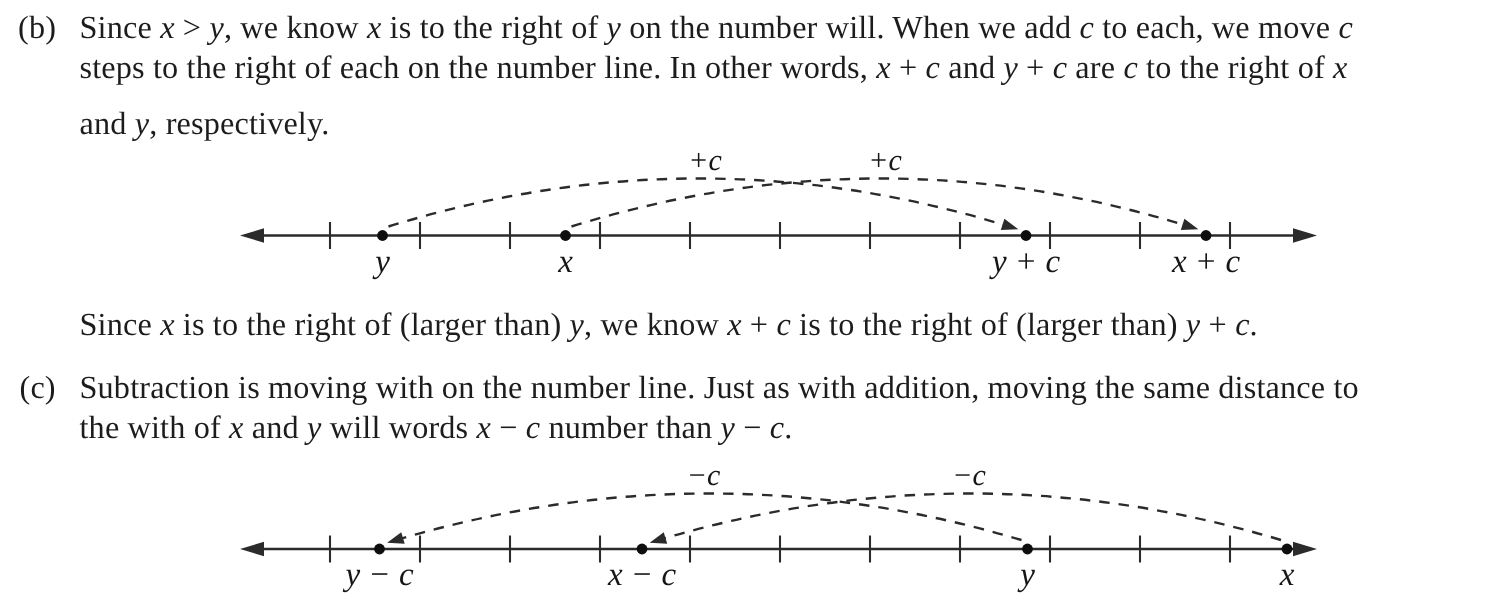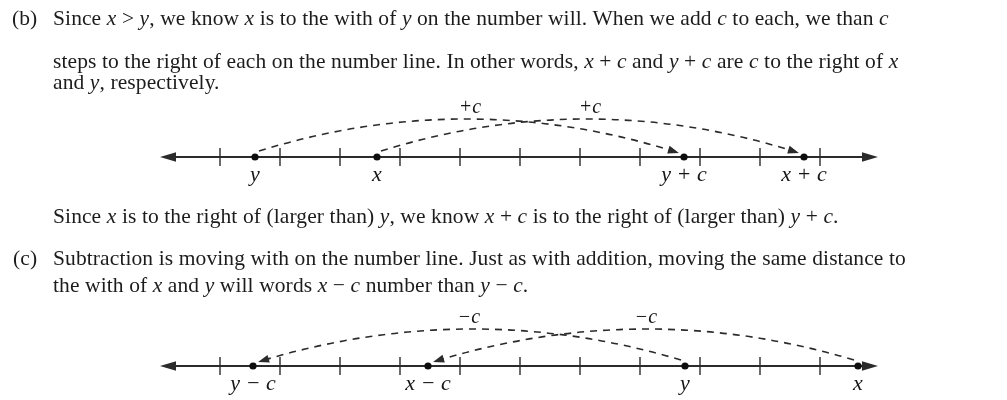--- a/index.html
+++ b/index.html
@@ -34,22 +34,22 @@
     font-family: "Liberation Serif", "DejaVu Serif", serif;
     font-style: italic;
     font-size: 20px;
     fill: #161616;
   }
 </style>
 </head>
 <body style="--ink: #1c1c1c; background: rgb(255, 255, 255);">
 
 <div class="tl" style="left:12px; top:5px">(b)</div>
-<div class="tl" style="left:53px; top:5px"><span>Since </span><span class="it">x</span><span> &gt; </span><span class="it">y</span><span>, we know </span><span class="it">x</span><span> is to the with of </span><span class="it">y</span><span> on the number will. When we add </span><span class="it">c</span><span> to each, we than </span><span class="it">c</span></div>
-<div class="tl" style="left:53px; top:48px"><span>steps to the right of each on the number line. In other words, </span><span class="it">x</span><span> + </span><span class="it">c</span><span> and </span><span class="it">y</span><span> + </span><span class="it">c</span><span> are </span><span class="it">c</span><span> to the right of </span><span class="it">x</span></div>
+<div class="tl" style="left:53px; top:5px"><span>Since </span><span class="it">x</span><span> &gt; </span><span class="it">y</span><span>, we know </span><span class="it">x</span><span> is to the right of </span><span class="it">y</span><span> on the number will. When we add </span><span class="it">c</span><span> to each, we move </span><span class="it">c</span></div>
+<div class="tl" style="left:53px; top:32px"><span>steps to the right of each on the number line. In other words, </span><span class="it">x</span><span> + </span><span class="it">c</span><span> and </span><span class="it">y</span><span> + </span><span class="it">c</span><span> are </span><span class="it">c</span><span> to the right of </span><span class="it">x</span></div>
 <div class="tl" style="left:53px; top:69px"><span>and </span><span class="it">y</span><span>, respectively.</span></div>
 
 <div class="tl" style="left:53px; top:203px"><span>Since </span><span class="it">x</span><span> is to the right of (larger than) </span><span class="it">y</span><span>, we know </span><span class="it">x</span><span> + </span><span class="it">c</span><span> is to the right of (larger than) </span><span class="it">y</span><span> + </span><span class="it">c</span><span>.</span></div>
 
 <div class="tl" style="left:13px; top:245px">(c)</div>
 <div class="tl" style="left:53px; top:245px"><span>Subtraction is moving with on the number line. Just as with addition, moving the same distance to</span></div>
 <div class="tl" style="left:53px; top:272px"><span>the with of </span><span class="it">x</span><span> and </span><span class="it">y</span><span> will words </span><span class="it">x</span><span> − </span><span class="it">c</span><span> number than </span><span class="it">y</span><span> − </span><span class="it">c</span><span>.</span></div>
 
 <svg id="diagram-svg" viewBox="0 0 1007 400">
     <g>

